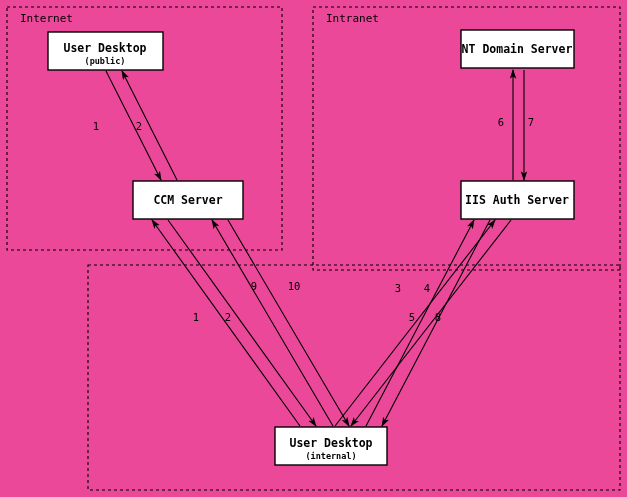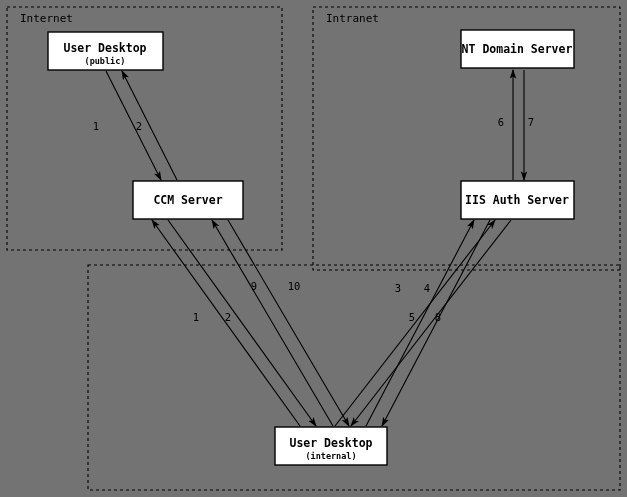--- a/index.html
+++ b/index.html
@@ -4,21 +4,21 @@
 <style>
   html, body {
     margin: 0;
     padding: 0;
     background: #ffffff;
   }
   #diagram-root {
     position: relative;
     width: 627px;
     height: 497px;
-    background: #737373;
+    background: #ec4899;
     font-family: "DejaVu Sans Mono", monospace;
     overflow: hidden;
   }
   svg#diagram-svg {
     position: absolute;
     top: 0;
     left: 0;
     width: 627px;
     height: 497px;
   }

